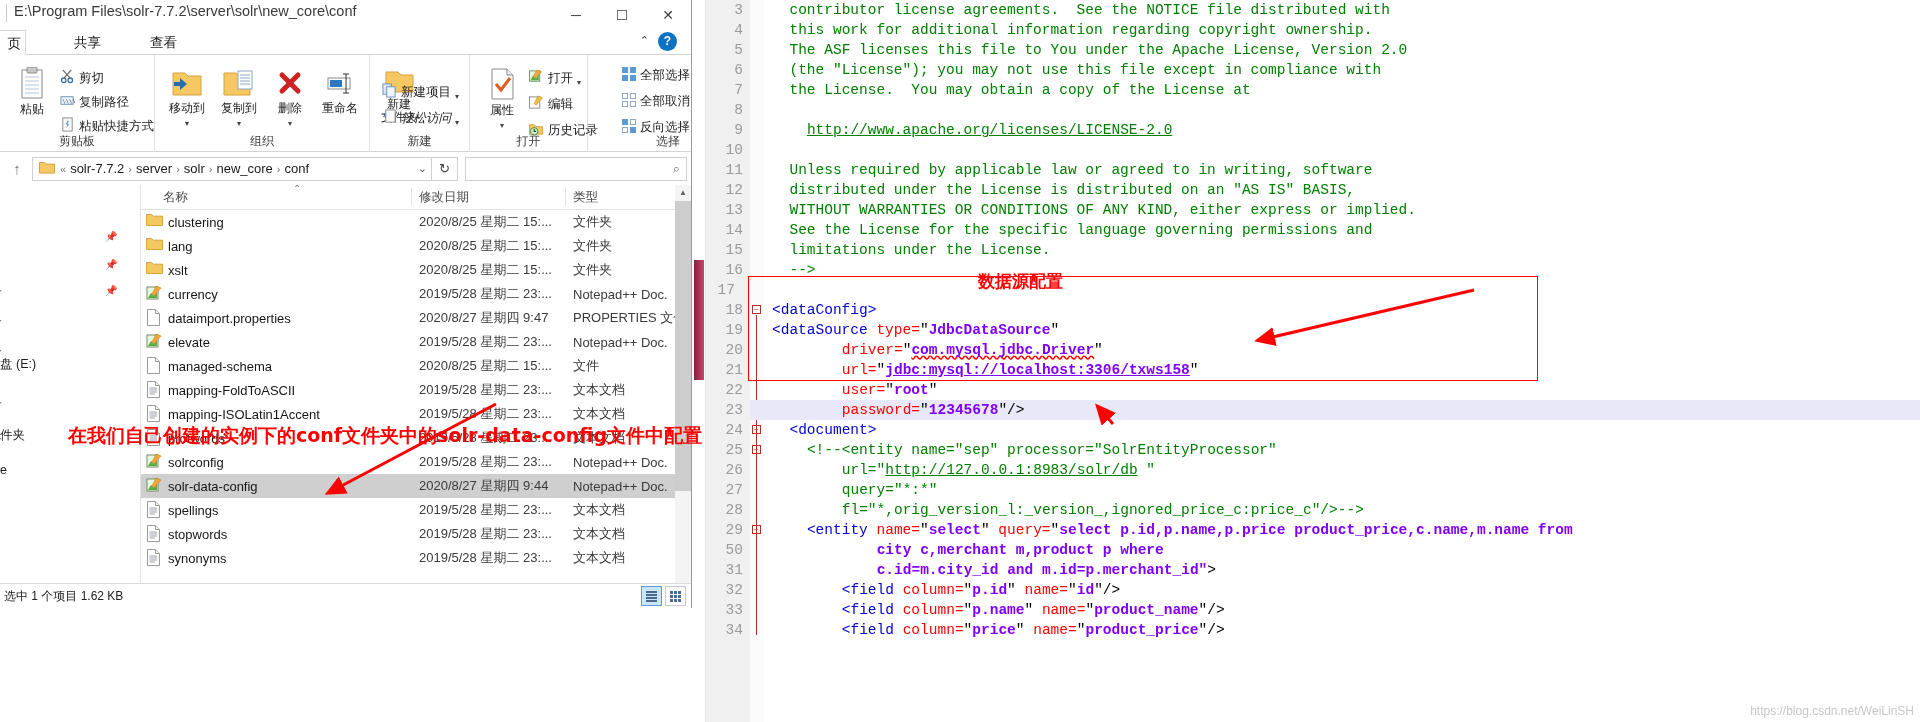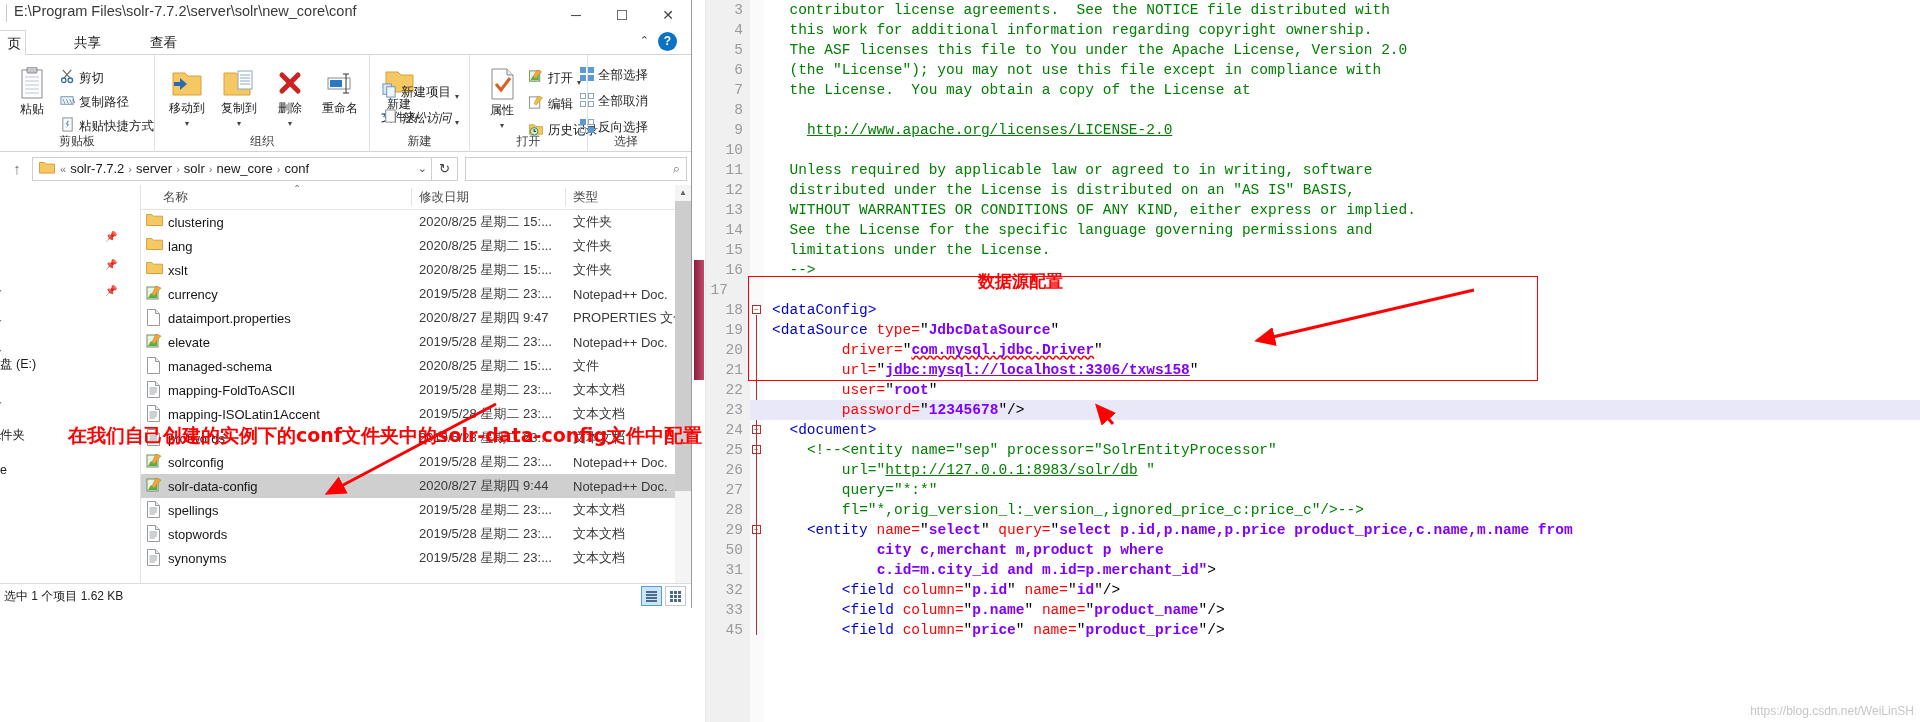--- a/index.html
+++ b/index.html
@@ -368,21 +368,21 @@
               <path d="M1 4 h5 l2 2 h7 v8 H1 Z" fill="#f6c863" stroke="#d6a23f"></path>
               <circle cx="6" cy="11" r="4" fill="#cfe8d0" stroke="#3c8a4e"></circle>
               <path d="M6 8.5 v2.5 h2" stroke="#1b5e2a" fill="none" stroke-width="1.2"></path>
             </svg>
         </span>
         <span>历史记录</span>
       </div>
       <div class="rgroup-label">打开</div>
     </div>
 
-    <div class="rgroup" style="left:574px; width:104px; border-right:none;">
+    <div class="rgroup" style="left:616px; width:104px; border-right:none;">
       <div class="small-btn" style="left:6px; top:12px;">
         <span class="ico">
           <svg width="14" height="14" viewBox="0 0 14 14">
               <rect x="0" y="0" width="6" height="6" fill="#5b9bd5"></rect>
               <rect x="8" y="0" width="6" height="6" fill="#5b9bd5"></rect>
               <rect x="0" y="8" width="6" height="6" fill="#5b9bd5"></rect>
               <rect x="8" y="8" width="6" height="6" fill="#5b9bd5"></rect>
             </svg>
         </span>
         <span>全部选择</span>
@@ -695,38 +695,38 @@
         <div style="position: absolute; top: 80px; right: 7px; height: 20px; line-height: 20px;">7</div>
         <div style="position: absolute; top: 100px; right: 7px; height: 20px; line-height: 20px;">8</div>
         <div style="position: absolute; top: 120px; right: 7px; height: 20px; line-height: 20px;">9</div>
         <div style="position: absolute; top: 140px; right: 7px; height: 20px; line-height: 20px;">10</div>
         <div style="position: absolute; top: 160px; right: 7px; height: 20px; line-height: 20px;">11</div>
         <div style="position: absolute; top: 180px; right: 7px; height: 20px; line-height: 20px;">12</div>
         <div style="position: absolute; top: 200px; right: 7px; height: 20px; line-height: 20px;">13</div>
         <div style="position: absolute; top: 220px; right: 7px; height: 20px; line-height: 20px;">14</div>
         <div style="position: absolute; top: 240px; right: 7px; height: 20px; line-height: 20px;">15</div>
         <div style="position: absolute; top: 260px; right: 7px; height: 20px; line-height: 20px;">16</div>
-        <div style="position: absolute; top: 280px; right: 22px; height: 20px; line-height: 20px;">17</div>
+        <div style="position: absolute; top: 280px; right: 15px; height: 20px; line-height: 20px;">17</div>
         <div style="position: absolute; top: 300px; right: 7px; height: 20px; line-height: 20px;">18</div>
         <div style="position: absolute; top: 320px; right: 7px; height: 20px; line-height: 20px;">19</div>
         <div style="position: absolute; top: 340px; right: 7px; height: 20px; line-height: 20px;">20</div>
         <div style="position: absolute; top: 360px; right: 7px; height: 20px; line-height: 20px;">21</div>
         <div style="position: absolute; top: 380px; right: 7px; height: 20px; line-height: 20px;">22</div>
         <div style="position: absolute; top: 400px; right: 7px; height: 20px; line-height: 20px;">23</div>
         <div style="position: absolute; top: 420px; right: 7px; height: 20px; line-height: 20px;">24</div>
         <div style="position: absolute; top: 440px; right: 7px; height: 20px; line-height: 20px;">25</div>
         <div style="position: absolute; top: 460px; right: 7px; height: 20px; line-height: 20px;">26</div>
         <div style="position: absolute; top: 480px; right: 7px; height: 20px; line-height: 20px;">27</div>
         <div style="position: absolute; top: 500px; right: 7px; height: 20px; line-height: 20px;">28</div>
         <div style="position: absolute; top: 520px; right: 7px; height: 20px; line-height: 20px;">29</div>
         <div style="position: absolute; top: 540px; right: 7px; height: 20px; line-height: 20px;">50</div>
         <div style="position: absolute; top: 560px; right: 7px; height: 20px; line-height: 20px;">31</div>
         <div style="position: absolute; top: 580px; right: 7px; height: 20px; line-height: 20px;">32</div>
         <div style="position: absolute; top: 600px; right: 7px; height: 20px; line-height: 20px;">33</div>
-        <div style="position: absolute; top: 620px; right: 7px; height: 20px; line-height: 20px;">45</div>
+        <div style="position: absolute; top: 620px; right: 7px; height: 20px; line-height: 20px;">34</div>
       </div>
   </div>
   <div class="codearea">
     <div class="foldcol">
         <div class="fold-box" style="left: 2px; top: 305px;">−</div>
         <div class="fold-box" style="left: 2px; top: 425px;">−</div>
         <div class="fold-box" style="left: 2px; top: 445px;">−</div>
         <div class="fold-box" style="left: 2px; top: 525px;">−</div>
         <div class="fold-line" style="left: 6px; top: 315px; height: 320px;"></div>
       </div>

